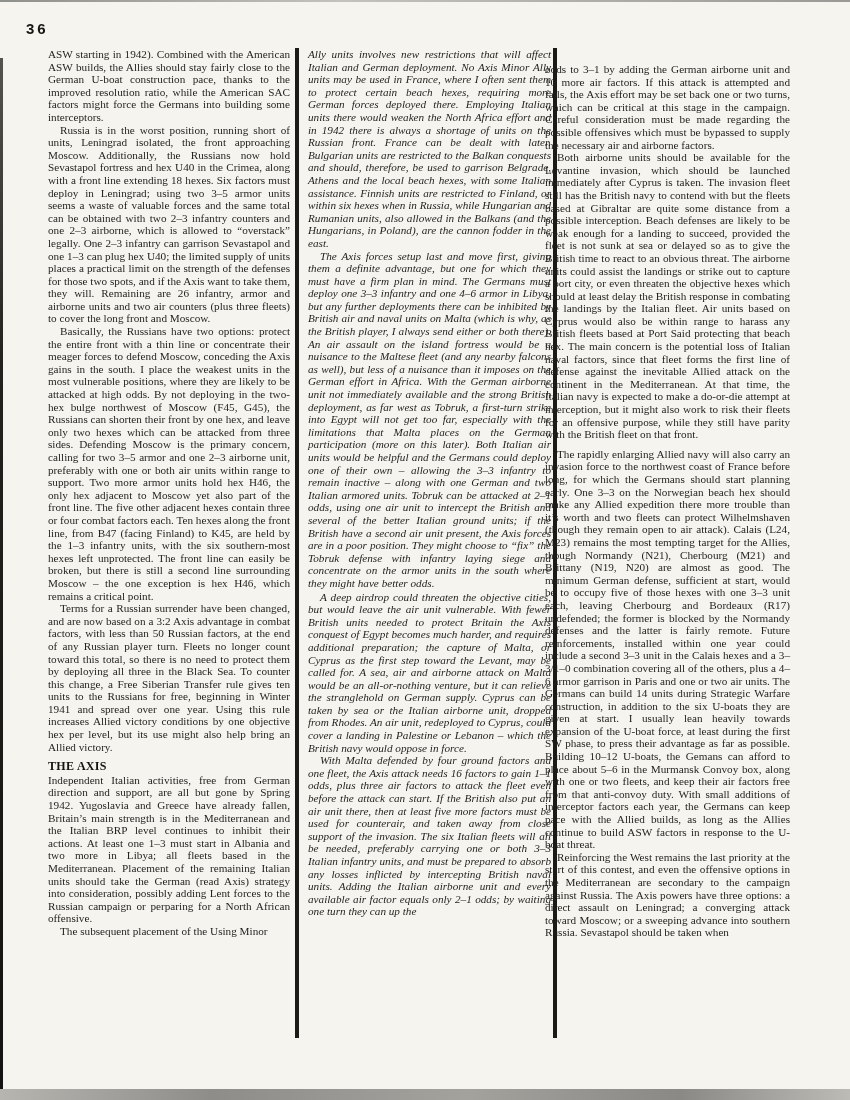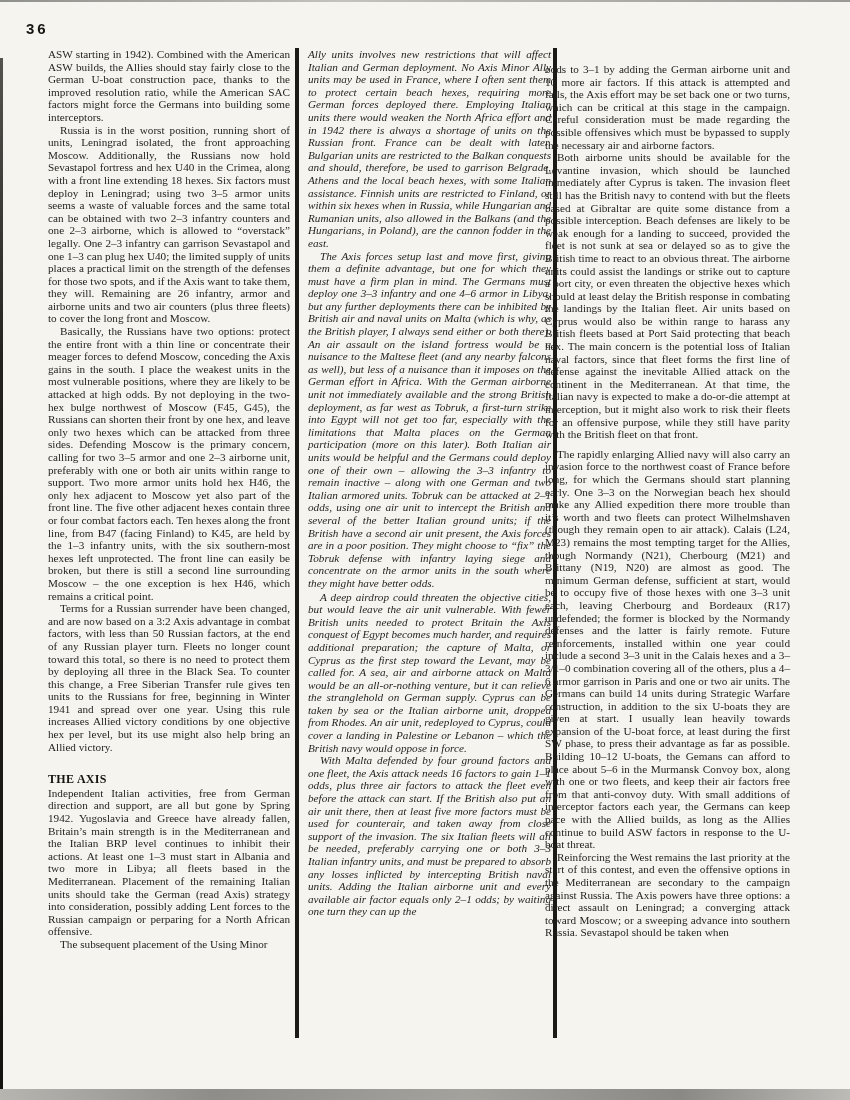--- a/index.html
+++ b/index.html
@@ -43,21 +43,21 @@
     hyphens: none;
   }
   .col-1 { left: 48px;  width: 242px; }
   .col-2 { left: 308px; width: 243px; font-style: italic; }
   .col-3 { left: 545px; width: 245px; margin-top: 15px; }
   .column p { margin: 0; text-indent: 12px; }
   .column p.no-indent { text-indent: 0; }
   .column p.gap-sm { margin-top: 1px; }
   .column p.gap-md { margin-top: 7px; }
   .axis-heading {
-    margin: 20px 0 1px 0;
+    margin: 7px 0 1px 0;
     font-size: 12px; font-weight: bold; letter-spacing: 0.3px;
     color: #15140f;
   }
 </style>
 </head>
 <body>
 
 <div class="page">
 
   <div class="scan-top"></div>

